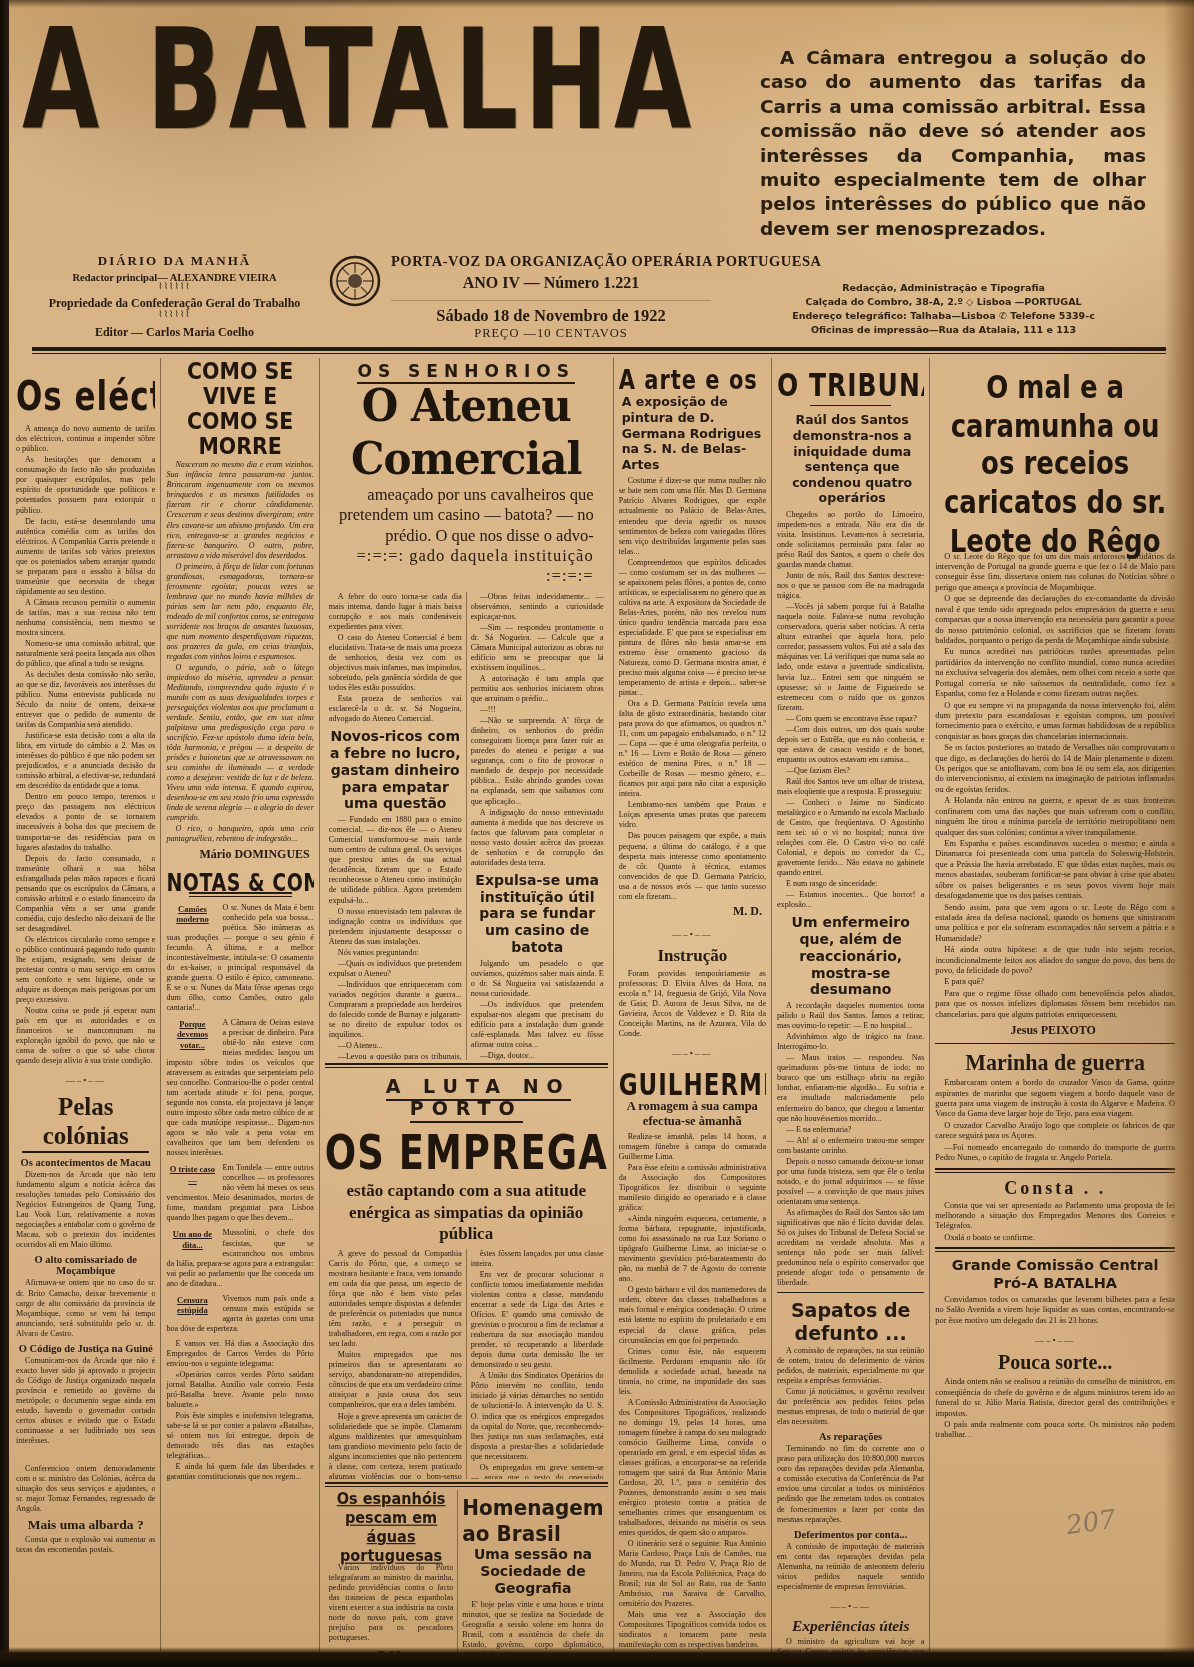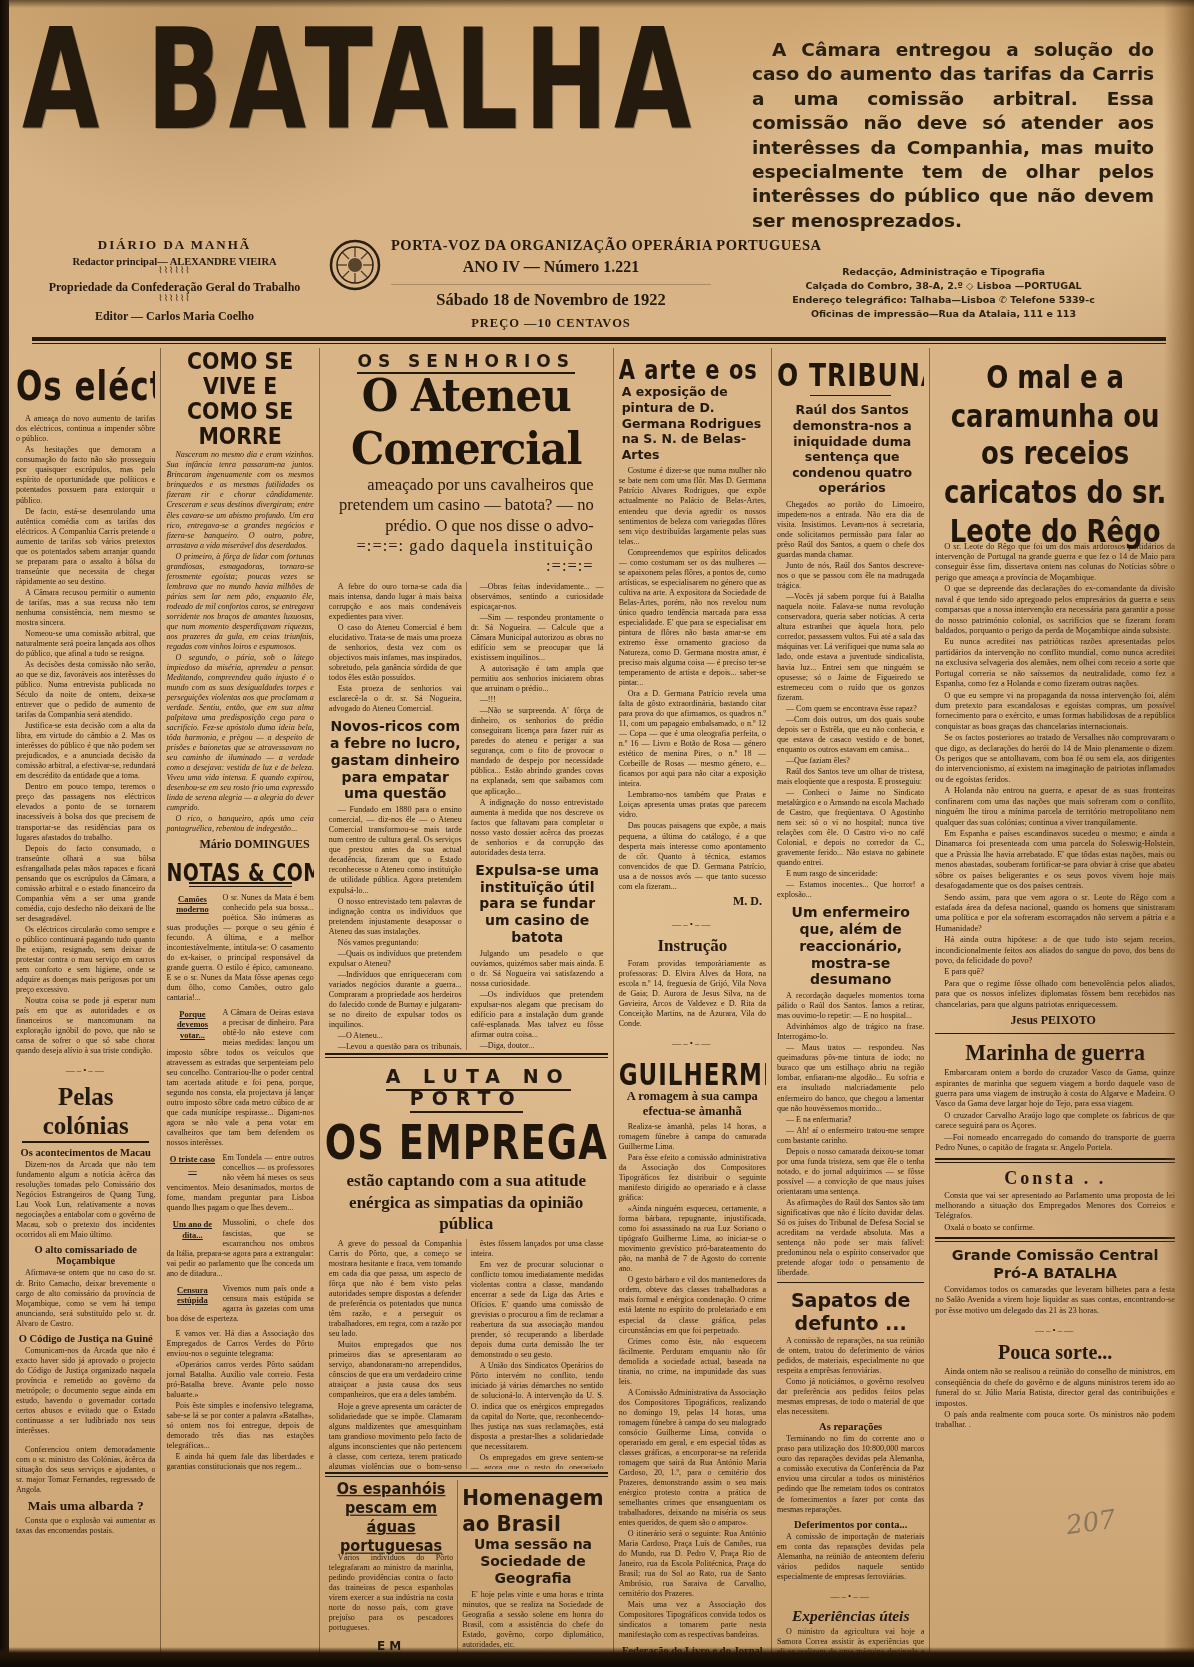--- a/index.html
+++ b/index.html
@@ -19,34 +19,34 @@
 
   
   .masthead{position:relative;padding:10px 18px 0 22px;}
   .mast-top{display:flex;}
   .nameplate{width:730px;}
   .nameplate .poster{display:inline-block;font-family:"DejaVu Sans","Liberation Sans",sans-serif;
      font-weight:bold;font-size:98px;letter-spacing:6px;transform:scaleY(1.42) scaleX(1.02);transform-origin:left top;
      color:#251a0e;white-space:nowrap;line-height:1;text-shadow:1px 1px 0 rgba(40,25,10,.35);}
   .editorial{width:402px;padding-top:28px;font-family:"DejaVu Sans","Liberation Sans",sans-serif;
      font-weight:bold;font-size:18.5px;line-height:1.32;text-align:justify;color:#2a2012;}
-  .editorial p{margin:0;text-indent:20px;}
+  .editorial p{margin:8px;text-indent:20px;}
   .mast-info{display:flex;align-items:flex-start;margin-top:4px;}
   .mi-left{width:305px;text-align:center;}
   .mi-left .l1{font-weight:bold;font-size:13px;letter-spacing:2px;}
   .mi-left .l2{font-size:10.5px;font-weight:bold;margin-top:3px;}
   .mi-left .l3{font-size:12px;font-weight:bold;margin-top:6px;}
   .mi-left .l4{font-size:12px;font-weight:bold;margin-top:6px;}
   .squig{color:#3a2c18;font-size:9px;letter-spacing:1px;line-height:.8;}
   .seal{width:52px;height:52px;margin:2px 10px 0 2px;flex:none;}
   .mi-center{width:320px;text-align:center;}
   .mi-center .l1{font-weight:bold;font-size:14.5px;letter-spacing:.5px;white-space:nowrap;}
   .mi-center .l2{font-weight:bold;font-size:16px;margin-top:4px;}
   .mi-center .l3{font-weight:bold;font-size:16.5px;margin-top:8px;border-top:1px solid #33271646;padding-top:5px;}
-  .mi-center .l4{font-weight:bold;font-size:12.5px;margin-top:6px;letter-spacing:1px;}
+  .mi-center .l4{font-weight:normal;font-size:12.5px;letter-spacing:1px;}
   .mi-right{flex:1;padding-top:26px;text-align:center;font-family:"DejaVu Sans","Liberation Sans",sans-serif;}
   .mi-right div{font-size:9.5px;font-weight:bold;margin-top:3px;color:#2d2212;}
   .mast-rule{margin:6px 10px 0 10px;border-top:4px solid #241a0e;border-bottom:1.5px solid #241a0e;height:2px;}
 
   
   .cols{display:flex;margin:4px 14px 0 11px;height:1402px;overflow:hidden;}
   .col{overflow:hidden;padding:0 5px;border-right:1px solid rgba(58,40,20,.55);}
   .col:last-child{border-right:none;}
   .c1{width:142px;} .c2{width:150px;} .c3{width:288px;} .c4{width:150px;} .c5{width:150px;} .c6{width:244px;}
 
@@ -166,21 +166,21 @@
     <div class="mast-rule"></div>
   </div>
 
   <div class="cols">
 
     <div class="col c1">
       <div class="clip" style="max-height:846px">
         <div class="poster-s h-electricos">Os eléctricos</div>
         <div>
             <p class="b">A ameaça do novo aumento de tarifas dos eléctricos, continua a impender sôbre o público.</p>
-            <p class="b">As hesitações que demoram a consumação do facto não são prosseguiu por quaisquer escrúpulos, mas pelo espírito de oportunidade que políticos e potentados possuem para extorquir o público.</p>
+            <p class="b">As hesitações que demoram a consumação do facto não são produzidas por quaisquer escrúpulos, mas pelo espírito de oportunidade que políticos e potentados possuem para extorquir o público.</p>
             <p class="b">De facto, está-se desenrolando uma autêntica comédia com as tarifas dos eléctricos. A Companhia Carris pretende o aumento de tarifas sob vários pretextos que os potentados sabem arranjar quando se preparam para o assalto à bôlsa do transeúnte que necessita de chegar ràpidamente ao seu destino.</p>
             <p class="b">A Câmara recusou permitir o aumento de tarifas, mas a sua recusa não tem nenhuma consistência, nem mesmo se mostra sincera.</p>
             <p class="b">Nomeou-se uma comissão arbitral, que naturalmente será poeira lançada aos olhos do público, que afinal a tudo se resigna.</p>
             <p class="b">As decisões desta comissão não serão, ao que se diz, favoráveis aos interêsses do público. Numa entrevista publicada no Século da noite de ontem, deixa-se entrever que o pedido de aumento de tarifas da Companhia será atendido.</p>
             <p class="b">Justifica-se esta decisão com a alta da libra, em virtude do câmbio a 2. Mas os interêsses do público é que não podem ser prejudicados, e a anunciada decisão da comissão arbitral, a efectivar-se, redundará em descrédito da entidade que a toma.</p>
             <p class="b">Dentro em pouco tempo, teremos o preço das passagens nos eléctricos elevados a ponto de se tornarem inacessíveis à bolsa dos que precisem de transportar-se das residências para os lugares afastados do trabalho.</p>
             <p class="b">Depois do facto consumado, o transeúnte olhará a sua bôlsa esfrangalhada pelas mãos rapaces e ficará pensando que os escrúpulos da Câmara, a comissão arbitral e o estado financeiro da Companhia vêm a ser uma grande comédia, cujo desfecho não deixará de lhe ser desagradável.</p>
             <p class="b">Os eléctricos circularão como sempre e o público continuará pagando tudo quanto lhe exijam, resignado, sem deixar de protestar contra o mau serviço em carros sem conforto e sem higiene, onde se adquire as doenças mais perigosas por um preço excessivo.</p>
             <p class="b">Noutra coisa se pode já esperar num país em que as autoridades e os financeiros se mancomunam na exploração ignóbil do povo, que não se cansa de sofrer o que só sabe chorar quando deseja alívio à sua triste condição.</p>
           </div>
@@ -196,21 +196,21 @@
           </div>
             <div>
             <div class="colo-sub">O alto comissariado de Moçambique</div>
             <p class="b">Afirmava-se ontem que no caso do sr. dr. Brito Camacho, deixar brevemente o cargo de alto comissário da província de Moçambique, como se vem há tempo anunciando, será substituído pelo sr. dr. Alvaro de Castro.</p>
           </div>
             <div>
             <div class="colo-sub">O Código de Justiça na Guiné</div>
             <p class="b">Comunicam-nos da Arcada que não é exacto haver sido já aprovado o projecto do Código de Justiça organizado naquela província e remetido ao govêrno da metrópole; o documento segue ainda em estudo, havendo o governador cortado certos abusos e evitado que o Estado continuasse a ser ludibriado nos seus interêsses.</p>
           </div>
           </div>
-        <p class="b" style="margin-top:9px">Conferenciou ontem demoradamente com o sr. ministro das Colónias, àcêrca da situação dos seus serviços e ajudantes, o sr. major Tomaz Fernandes, regressado de Angola.</p>
+        <p class="b" style="margin-top:18px">Conferenciou ontem demoradamente com o sr. ministro das Colónias, àcêrca da situação dos seus serviços e ajudantes, o sr. major Tomaz Fernandes, regressado de Angola.</p>
       </div>
       <div class="clip">
         <div class="h-albarda">Mais uma albarda ?</div>
         <p class="b">Consta que o explosão vai aumentar as taxas das encomendas postais.</p>
       </div>
     </div>
 
     <div class="col c2">
       <div class="clip it" style="max-height:612px">
         <div class="h-vive">COMO SE VIVE E COMO SE MORRE</div>

